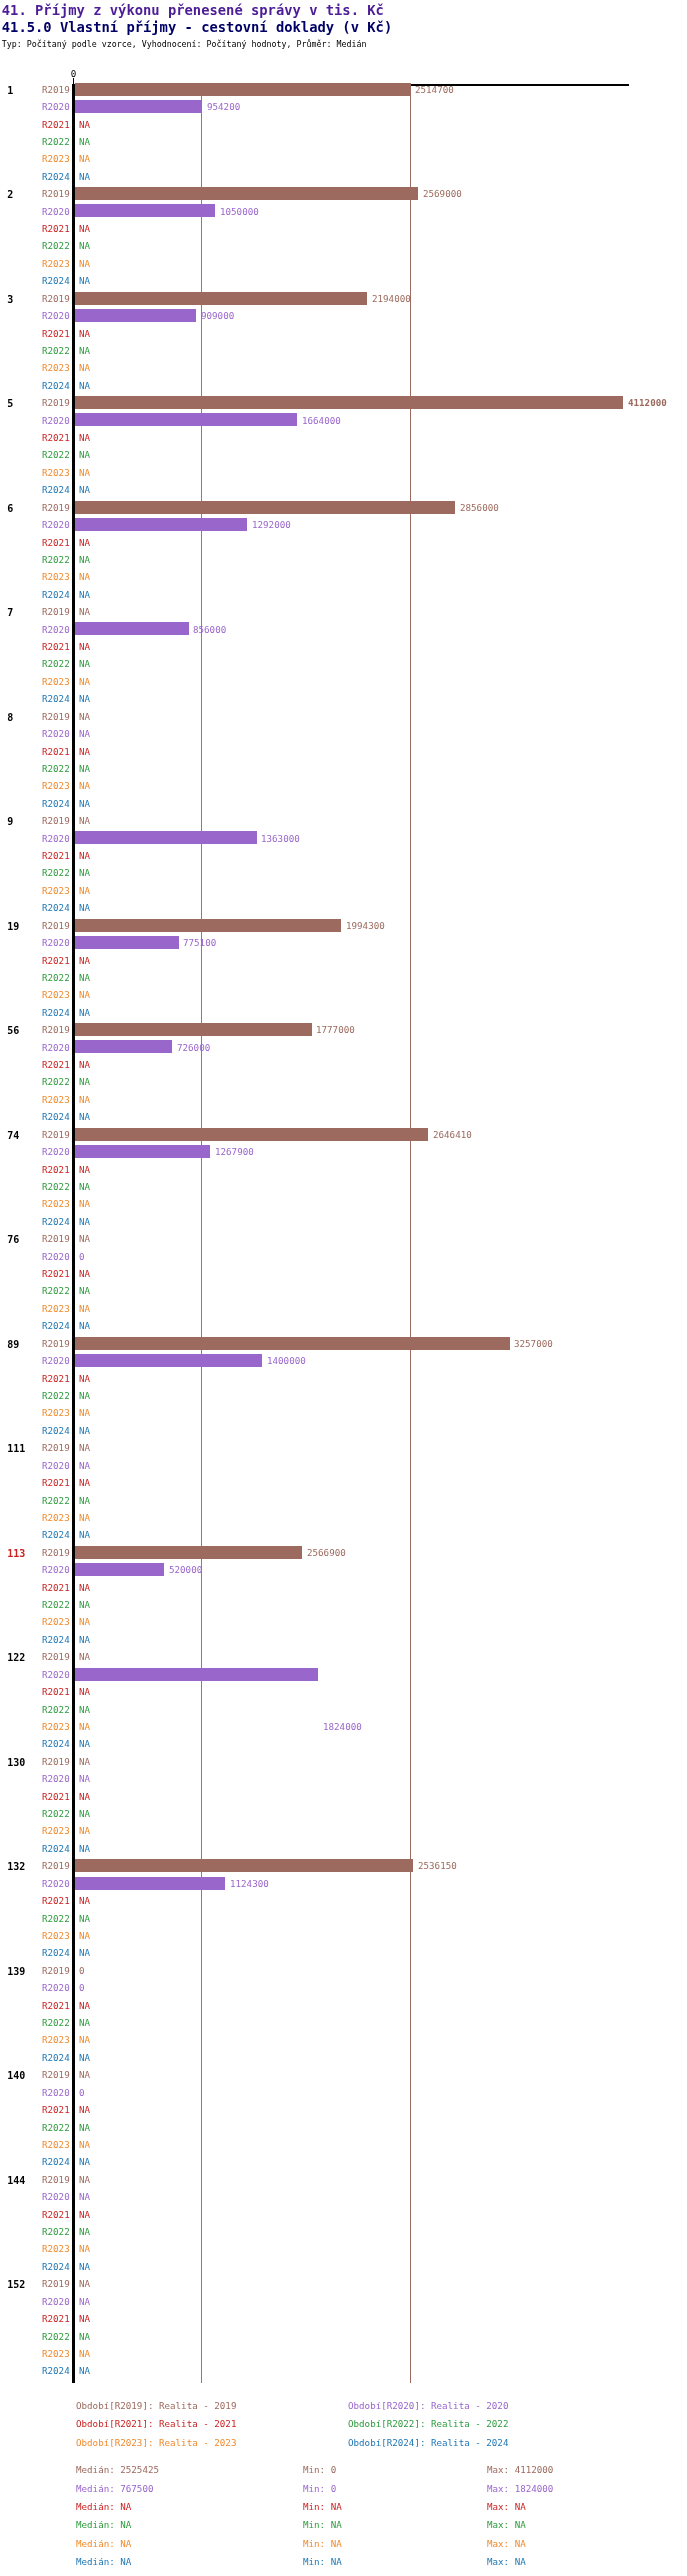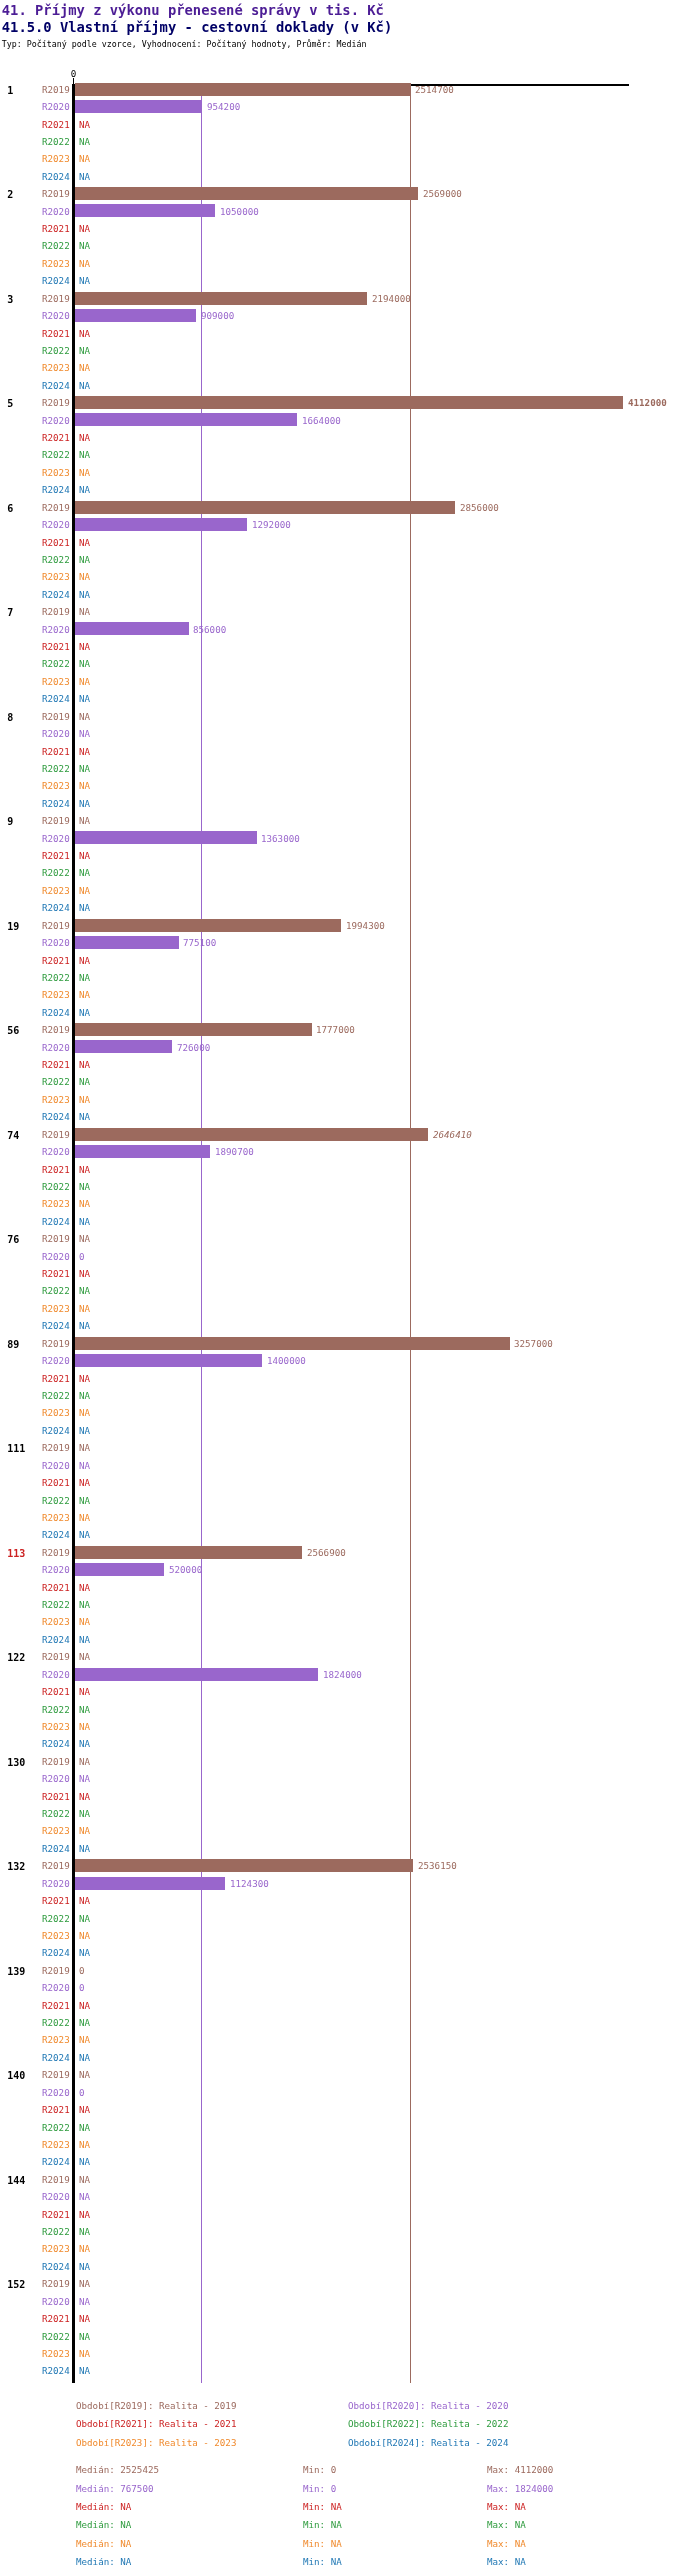--- a/index.html
+++ b/index.html
@@ -172,24 +172,24 @@
     <div class="abs val" style="left: 79px; top: 1056px; color: rgb(204, 34, 34);">NA</div>
     <div class="abs rlabel" style="left: 42px; top: 1073px; color: rgb(46, 155, 62);">R2022</div>
     <div class="abs val" style="left: 79px; top: 1073px; color: rgb(46, 155, 62);">NA</div>
     <div class="abs rlabel" style="left: 42px; top: 1091px; color: rgb(240, 138, 45);">R2023</div>
     <div class="abs val" style="left: 79px; top: 1091px; color: rgb(240, 138, 45);">NA</div>
     <div class="abs rlabel" style="left: 42px; top: 1108px; color: rgb(31, 119, 180);">R2024</div>
     <div class="abs val" style="left: 79px; top: 1108px; color: rgb(31, 119, 180);">NA</div>
     <div class="abs glabel" style="left: 7.3px; top: 1127px; color: rgb(0, 0, 0);">74</div>
     <div class="abs rlabel" style="left: 42px; top: 1126px; color: rgb(156, 106, 94);">R2019</div>
     <div class="abs bar" style="left: 75px; top: 1128px; width: 353px; height: 13px; background: rgb(156, 106, 94);"></div>
-    <div class="abs val" style="left: 433px; top: 1126px; color: rgb(156, 106, 94); font-style: italic;">2646410</div>
+    <div class="abs val" style="left: 433px; top: 1126px; color: rgb(156, 106, 94);">2646410</div>
     <div class="abs rlabel" style="left: 42px; top: 1143px; color: rgb(153, 102, 204);">R2020</div>
     <div class="abs bar" style="left: 75px; top: 1145px; width: 135px; height: 13px; background: rgb(153, 102, 204);"></div>
-    <div class="abs val" style="left: 215px; top: 1143px; color: rgb(153, 102, 204);">1890700</div>
+    <div class="abs val" style="left: 215px; top: 1143px; color: rgb(153, 102, 204);">1267900</div>
     <div class="abs rlabel" style="left: 42px; top: 1161px; color: rgb(204, 34, 34);">R2021</div>
     <div class="abs val" style="left: 79px; top: 1161px; color: rgb(204, 34, 34);">NA</div>
     <div class="abs rlabel" style="left: 42px; top: 1178px; color: rgb(46, 155, 62);">R2022</div>
     <div class="abs val" style="left: 79px; top: 1178px; color: rgb(46, 155, 62);">NA</div>
     <div class="abs rlabel" style="left: 42px; top: 1195px; color: rgb(240, 138, 45);">R2023</div>
     <div class="abs val" style="left: 79px; top: 1195px; color: rgb(240, 138, 45);">NA</div>
     <div class="abs rlabel" style="left: 42px; top: 1213px; color: rgb(31, 119, 180);">R2024</div>
     <div class="abs val" style="left: 79px; top: 1213px; color: rgb(31, 119, 180);">NA</div>
     <div class="abs glabel" style="left: 7.3px; top: 1231px; color: rgb(0, 0, 0);">76</div>
     <div class="abs rlabel" style="left: 42px; top: 1230px; color: rgb(156, 106, 94);">R2019</div>
@@ -245,21 +245,21 @@
     <div class="abs val" style="left: 79px; top: 1596px; color: rgb(46, 155, 62);">NA</div>
     <div class="abs rlabel" style="left: 42px; top: 1613px; color: rgb(240, 138, 45);">R2023</div>
     <div class="abs val" style="left: 79px; top: 1613px; color: rgb(240, 138, 45);">NA</div>
     <div class="abs rlabel" style="left: 42px; top: 1631px; color: rgb(31, 119, 180);">R2024</div>
     <div class="abs val" style="left: 79px; top: 1631px; color: rgb(31, 119, 180);">NA</div>
     <div class="abs glabel" style="left: 7.3px; top: 1649px; color: rgb(0, 0, 0);">122</div>
     <div class="abs rlabel" style="left: 42px; top: 1648px; color: rgb(156, 106, 94);">R2019</div>
     <div class="abs val" style="left: 79px; top: 1648px; color: rgb(156, 106, 94);">NA</div>
     <div class="abs rlabel" style="left: 42px; top: 1666px; color: rgb(153, 102, 204);">R2020</div>
     <div class="abs bar" style="left: 75px; top: 1668px; width: 243px; height: 13px; background: rgb(153, 102, 204);"></div>
-    <div class="abs val" style="left: 323px; top: 1666px; color: rgb(153, 102, 204);">1824000</div>
+    <div class="abs val" style="left: 323px; top: 1718px; color: rgb(153, 102, 204);">1824000</div>
     <div class="abs rlabel" style="left: 42px; top: 1683px; color: rgb(204, 34, 34);">R2021</div>
     <div class="abs val" style="left: 79px; top: 1683px; color: rgb(204, 34, 34);">NA</div>
     <div class="abs rlabel" style="left: 42px; top: 1701px; color: rgb(46, 155, 62);">R2022</div>
     <div class="abs val" style="left: 79px; top: 1701px; color: rgb(46, 155, 62);">NA</div>
     <div class="abs rlabel" style="left: 42px; top: 1718px; color: rgb(240, 138, 45);">R2023</div>
     <div class="abs val" style="left: 79px; top: 1718px; color: rgb(240, 138, 45);">NA</div>
     <div class="abs rlabel" style="left: 42px; top: 1735px; color: rgb(31, 119, 180);">R2024</div>
     <div class="abs val" style="left: 79px; top: 1735px; color: rgb(31, 119, 180);">NA</div>
     <div class="abs glabel" style="left: 7.3px; top: 1754px; color: rgb(0, 0, 0);">130</div>
     <div class="abs rlabel" style="left: 42px; top: 1753px; color: rgb(156, 106, 94);">R2019</div>

